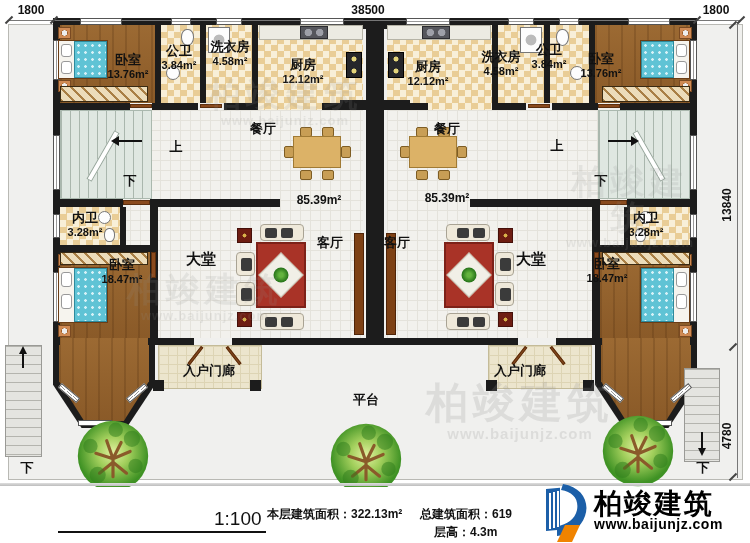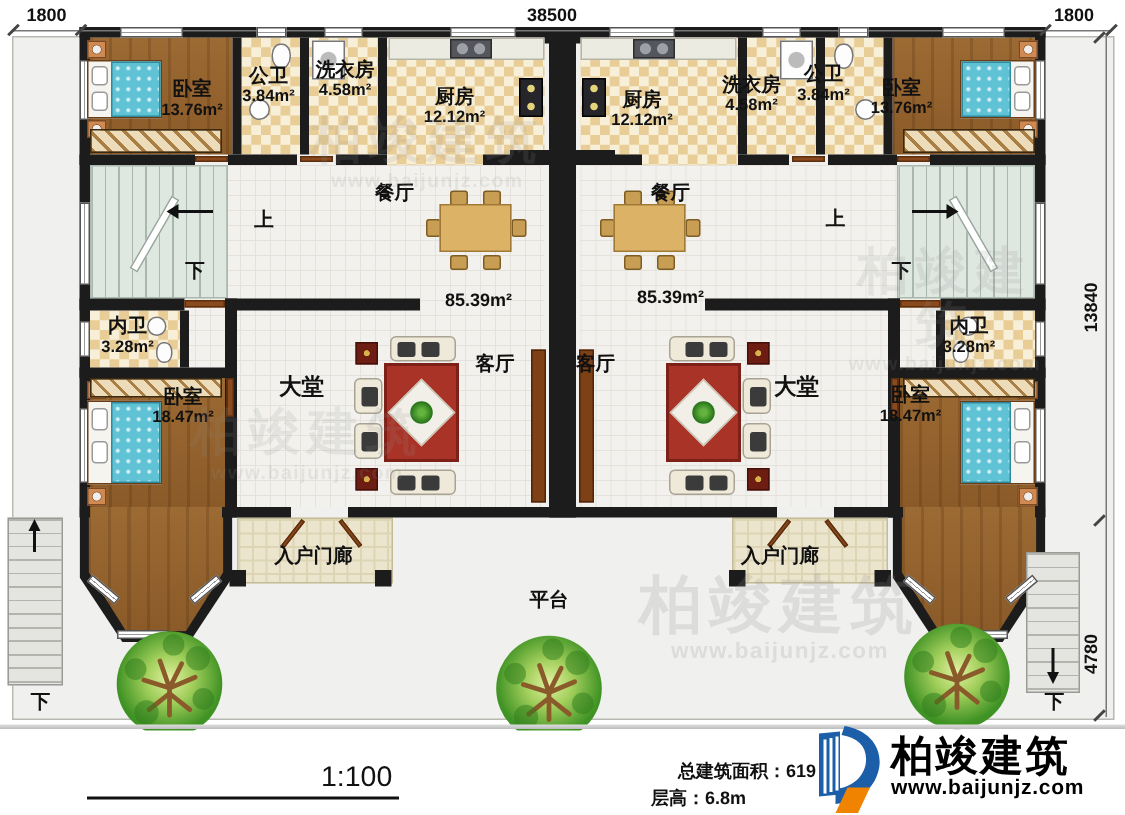--- a/index.html
+++ b/index.html
@@ -437,22 +437,23 @@
     </div>
   <div class="wm" style="left:520px;top:412px;opacity:.2">
       <span class="n" style="font-size:42px">柏竣建筑</span>
       <span class="u" style="font-size:15px">www.baijunjz.com</span>
     </div>
 
   <div id="rule"></div>
   <div id="footer">
     <div class="ft-scale">1:100</div>
     <div class="ft-under"></div>
-    <div class="st" style="left:452px;top:19px"><span>总建筑面积：</span><span>619</span></div>
-    <div class="st" style="left:434px;top:37px"><span>层高：</span><span>6.8m</span></div>
+    <div class="st" style="left:267px;top:19px"><span>本层建筑面积：</span><span>322.13m²</span></div>
+    <div class="st" style="left:420px;top:19px"><span>总建筑面积：</span><span>619</span></div>
+    <div class="st" style="left:434px;top:37px"><span>层高：</span><span>4.3m</span></div>
     <svg style="position:absolute;left:534px;top:-6px" width="58" height="62" viewBox="0 0 58 62">
       <path d="M29 3 C48 6 56 21 51 35 C47 47 36 54 23 55 L23 45 C33 44 41 38 43 29 C45 18 39 11 27 9 Z" fill="#1c5fa8"></path>
       <rect x="12" y="9" width="14" height="42" fill="#1c5fa8" transform="skewY(-5)"></rect>
       <g fill="#fff">
         <rect x="15" y="12" width="2" height="36"></rect>
           <rect x="19" y="11" width="2" height="36"></rect>
           <rect x="23" y="10" width="2" height="36"></rect>
       </g>
       <path d="M31 44 L46 44 L38 61 L23 61 Z" fill="#f08300"></path>
     </svg>

